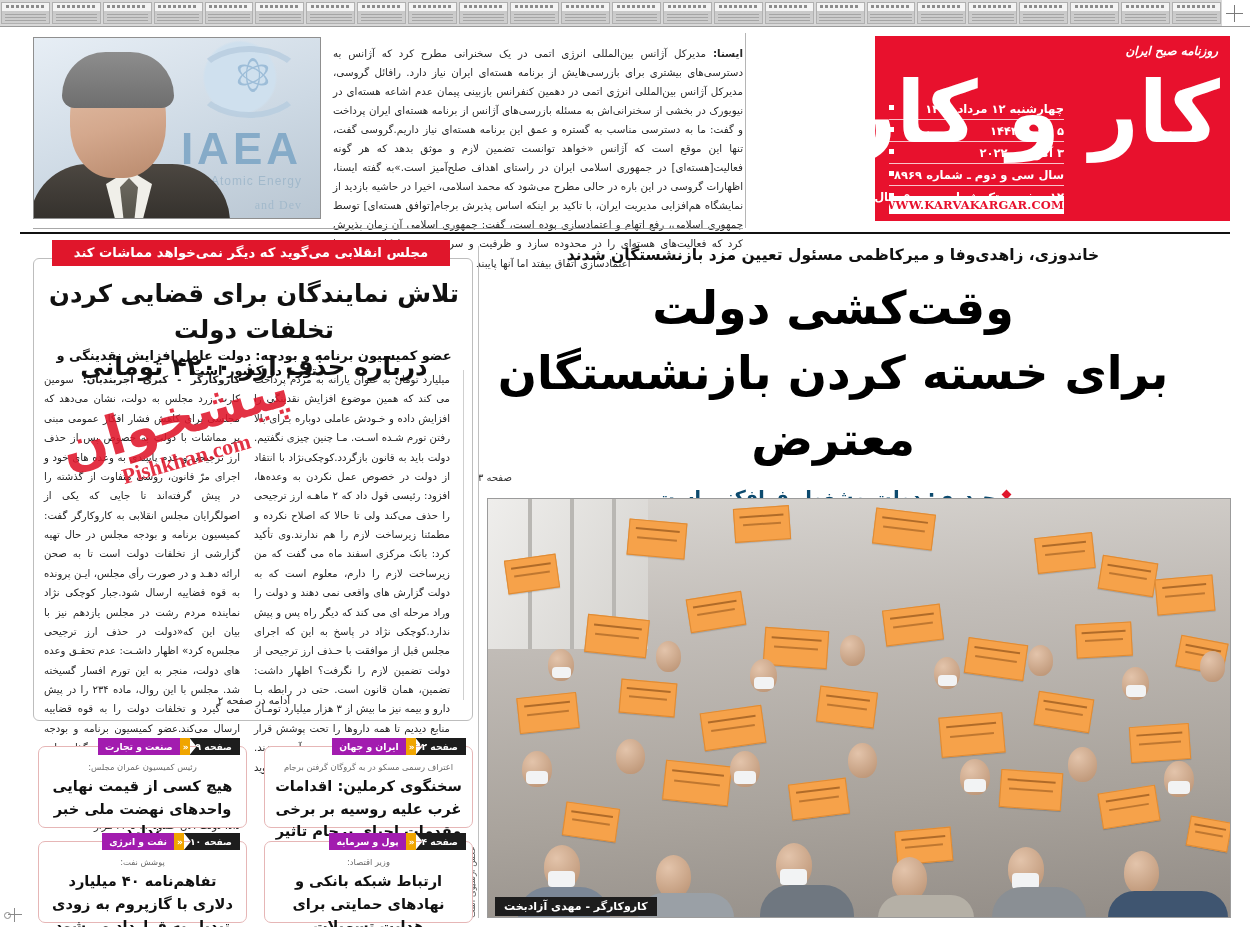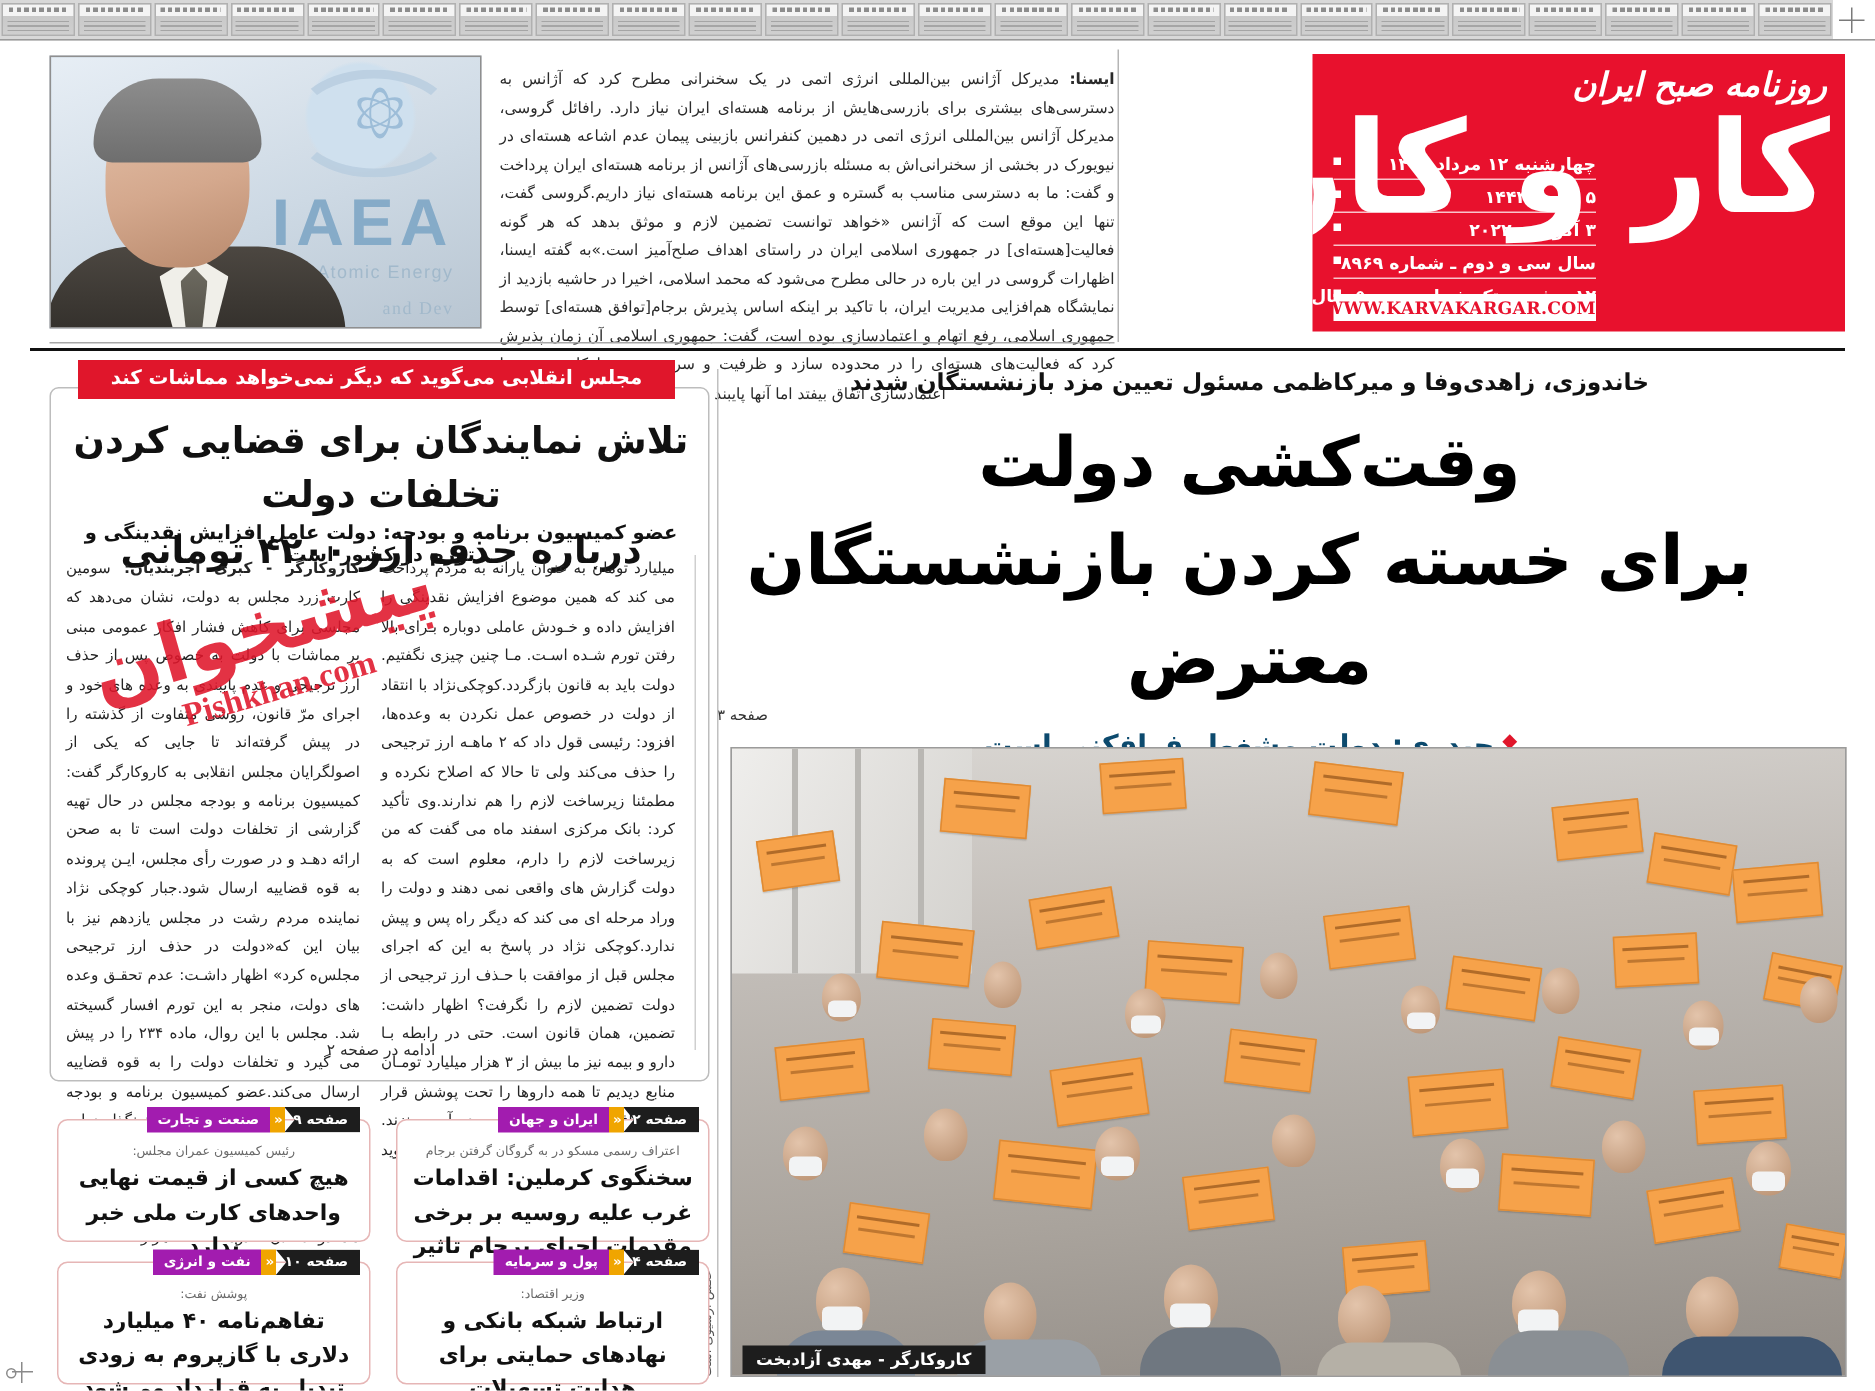--- a/index.html
+++ b/index.html
@@ -65,21 +65,21 @@
     position: absolute;
     right: 20px; top: 36px;
     width: 355px; height: 185px;
     background: #e8112d;
     color: #fff;
     overflow: hidden;
   }
   .masthead-tagline {
     position: absolute;
     right: 12px; top: 8px;
-    font-size: 22px;
+    font-size: 12px;
     font-weight: bold;
     font-style: italic;
     letter-spacing: -0.5px;
     font-family: "DejaVu Serif", "Liberation Serif", serif;
     white-space: nowrap;
   }
   .masthead-title {
     position: absolute;
     right: 10px; top: 28px;
     font-size: 85px;
@@ -759,21 +759,21 @@
     <div class="teaser-head">سخنگوی کرملین: اقدامات غرب علیه روسیه بر برخی مقدمات احیای برجام تاثیر می‌گذارد</div>
   </div>
 
   <div class="teaser" style="left:38px; top:746px">
     <div class="teaser-tag">
       <span class="tag-page">صفحه ۹</span>
       <span class="tag-chev">«</span>
       <span class="tag-sec">صنعت و تجارت</span>
     </div>
     <div class="teaser-kicker">رئیس کمیسیون عمران مجلس:</div>
-    <div class="teaser-head">هیچ کسی از قیمت نهایی واحدهای کارت ملی خبر ندارد</div>
+    <div class="teaser-head">هیچ کسی از قیمت نهایی واحدهای نهضت ملی خبر ندارد</div>
   </div>
 
   <div class="teaser" style="left:264px; top:841px">
     <div class="teaser-tag">
       <span class="tag-page">صفحه ۴</span>
       <span class="tag-chev">«</span>
       <span class="tag-sec">پول و سرمایه</span>
     </div>
     <div class="teaser-kicker">وزیر اقتصاد:</div>
     <div class="teaser-head">ارتباط شبکه بانکی و نهادهای حمایتی برای هدایت تسهیلات اشتغال‌زایی ایجاد می‌شود</div>

